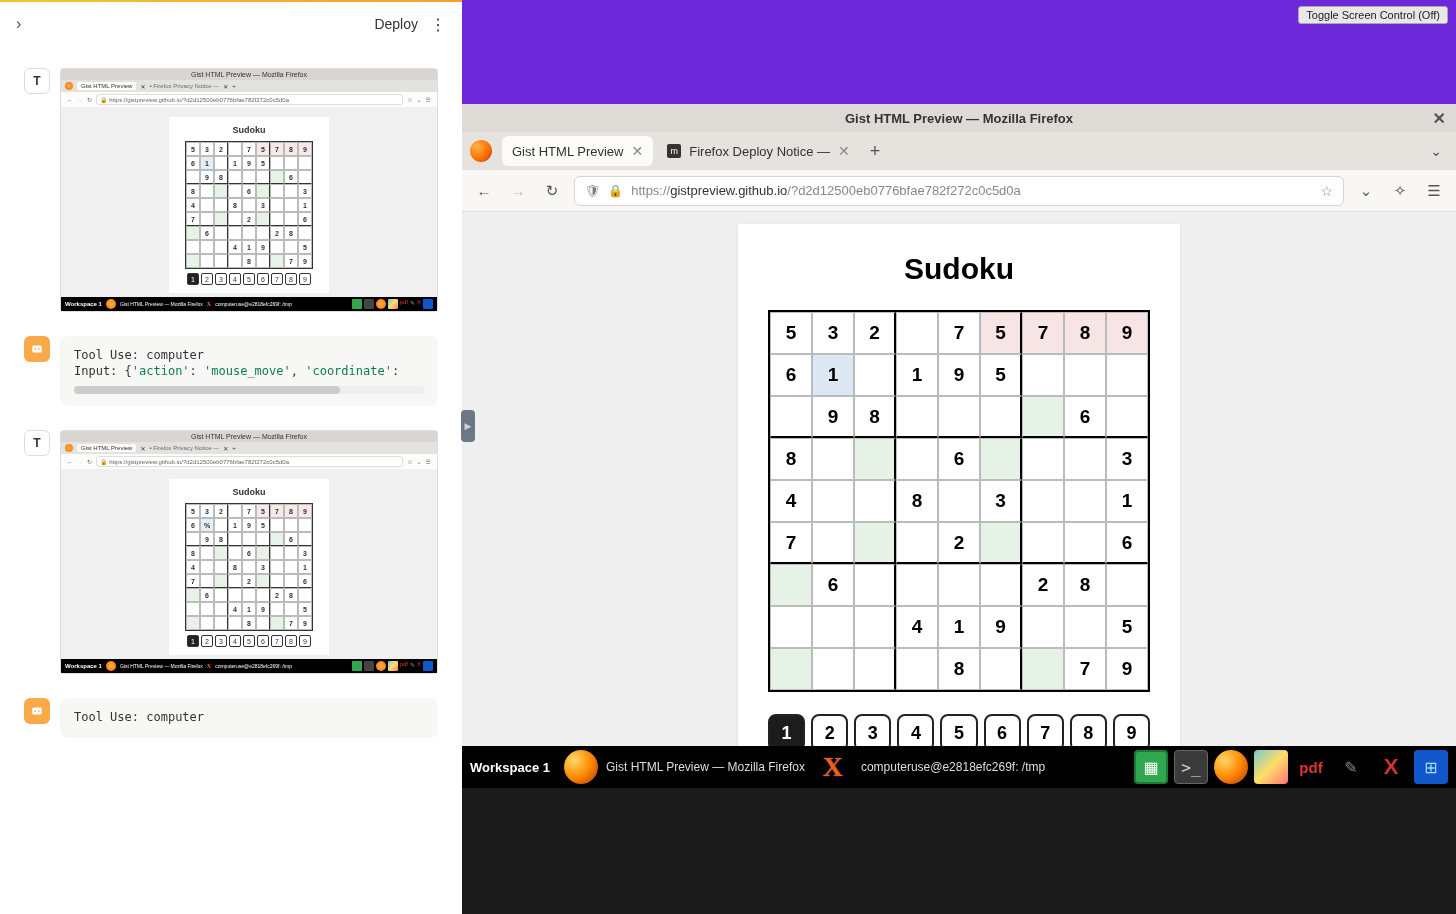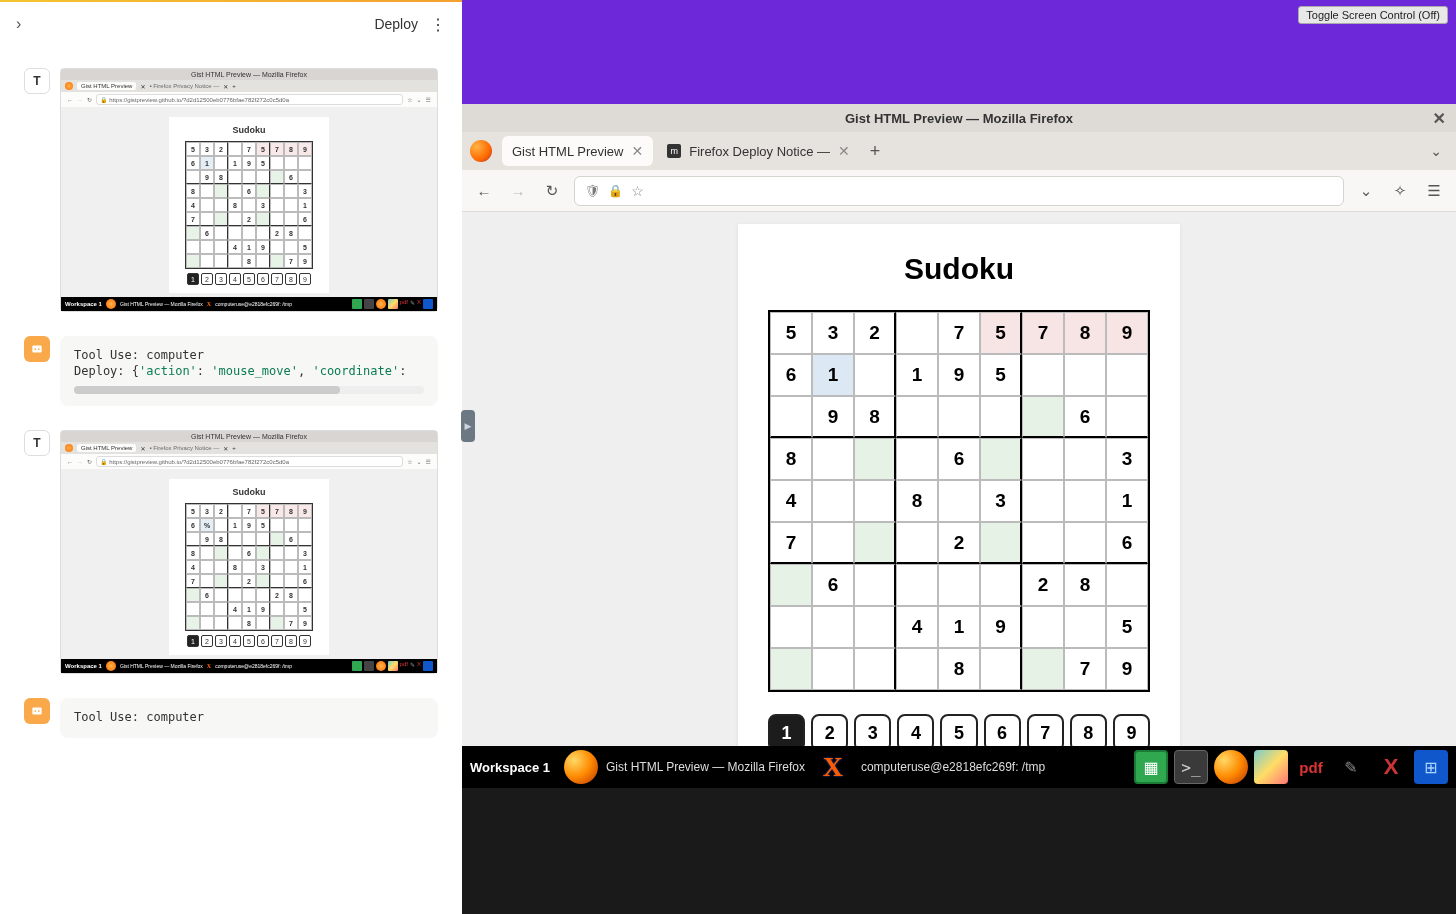--- a/index.html
+++ b/index.html
@@ -281,21 +281,21 @@
         <svg width="14" height="14" viewBox="0 0 24 24" fill="#fff">
             <rect x="4" y="6" width="16" height="12" rx="2"></rect>
             <circle cx="9" cy="12" r="1.5" fill="#f9a94a"></circle>
             <circle cx="15" cy="12" r="1.5" fill="#f9a94a"></circle>
           </svg>
       </div>
       <div class="msg-content">
         <div class="tool-box">
           <div class="tool-line">Tool Use: computer</div>
           <div class="tool-line">
-            <span>Deploy: {</span><span class="k">'action'</span><span>: </span><span class="k">'mouse_move'</span><span>, </span><span class="k">'coordinate'</span><span>:</span>
+            <span>Input: {</span><span class="k">'action'</span><span>: </span><span class="k">'mouse_move'</span><span>, </span><span class="k">'coordinate'</span><span>:</span>
           </div>
           <div class="scroll-track">
               <div class="scroll-thumb"></div>
             </div>
         </div>
       </div>
     </div>
 
     <div class="msg-block">
       <div class="avatar avatar-t">T</div>
@@ -484,20 +484,21 @@
       <span class="bw-newtab">+</span>
       <span class="bw-tabexpand">⌄</span>
     </div>
     <div class="bw-addr">
       <span class="nav-icon">←</span>
       <span class="nav-icon dis">→</span>
       <span class="nav-icon">↻</span>
       <div class="addr-field">
         <span class="addr-lock">🛡</span>
         <span class="addr-lock">🔒</span>
+        <span class="addr-text"><span>https://</span><span class="dom">gistpreview.github.io</span><span>/?d2d12500eb0776bfae782f272c0c5d0a</span></span>
         <span class="addr-star">☆</span>
       </div>
       <span class="nav-icon">⌄</span>
       <span class="nav-icon">✧</span>
       <span class="nav-icon">☰</span>
     </div>
     <div class="bw-content">
       <div class="sudoku-card">
         <div class="sudoku-title">Sudoku</div>
         <div class="sudoku-grid" id="sudoku-grid">

